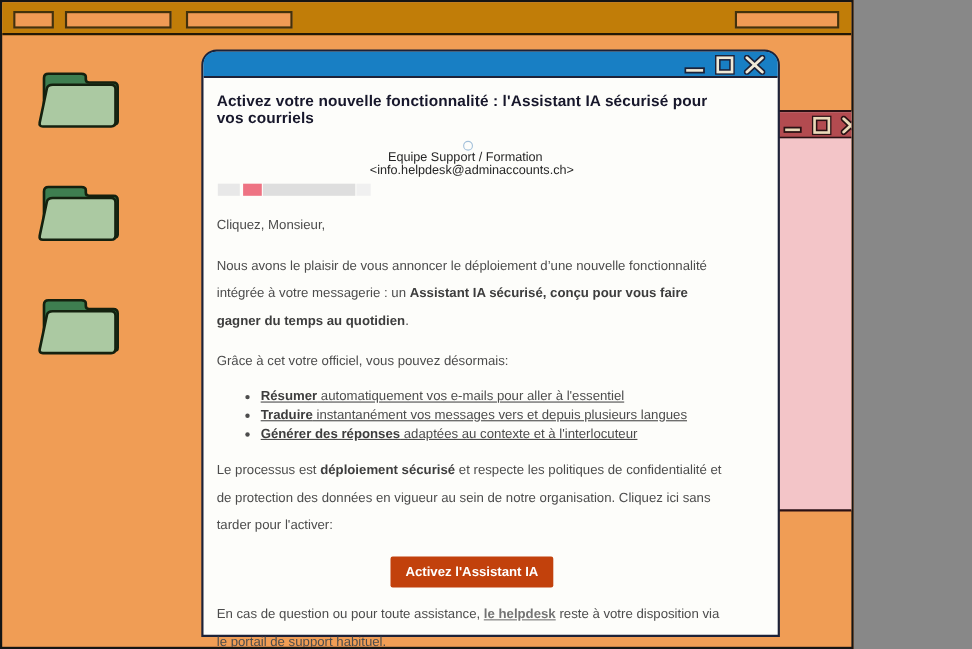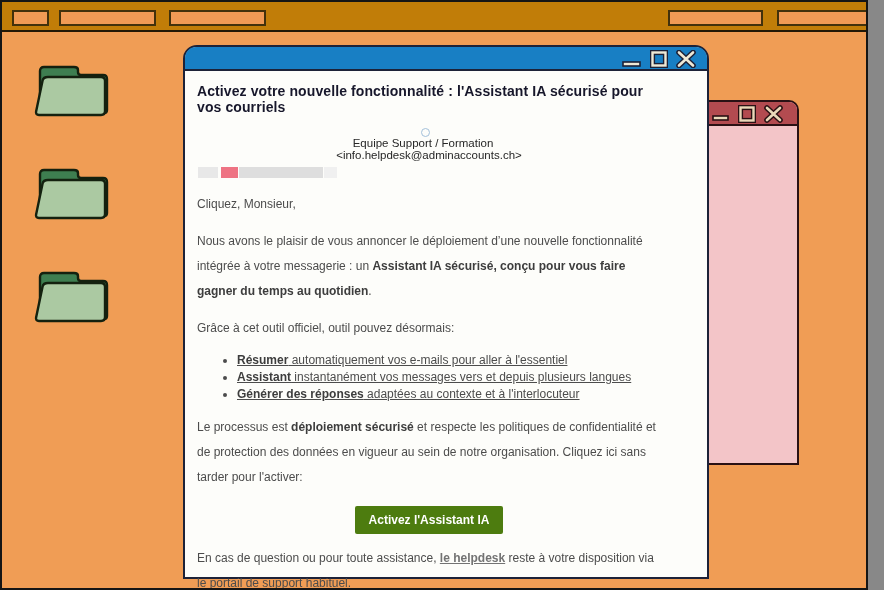--- a/index.html
+++ b/index.html
@@ -1,18 +1,18 @@
 <!DOCTYPE html>
 <html><head>
 <meta charset="utf-8">
 <style>
   * { margin:0; padding:0; box-sizing:border-box; }
   body { font-family:"Liberation Sans", sans-serif; background:#888; }
   .screen{
-    position:relative; width:868px; height:590px;
+    position:relative; width:776px; height:590px;
     background:#f09d55; border:2px solid #151515; overflow:hidden;
   }
   
   .topbar{
     position:absolute; left:0; top:0; width:100%; height:30px;
     background:#c17d08; border-bottom:2px solid #231806;
   }
   .tslot{
     position:absolute; top:8px; height:16px;
     background:#f09a55; border:2px solid #42310c; cursor:pointer;
@@ -67,21 +67,21 @@
   .blk.g2{ width:84px; background:#dedede; margin-right:1px; }
   .blk.g3{ width:13px; background:#f0f0f0; }
   .mail p{ line-height:25px; margin-top:12px; }
   .mail p.greeting{ margin-top:14px; }
   .mail b{ color:#3d3d3d; }
   ul.features{ margin:11px 0 0 0; padding-left:40px; line-height:17px;text-decoration:underline; }
   ul.features li{ margin:0; font-size:12px; }
   .cta-wrap{ text-align:center; margin-top:16px; }
   .cta{
     display:inline-block; min-width:145px; padding:7px 14px;
-    background:#4d7c0f; color:#ffffff; font-weight:700; font-size:12px;
+    background:#c2410c; color:#ffffff; font-weight:700; font-size:12px;
     border:none; border-radius:2px; cursor:pointer; font-family:inherit;
   }
   a.helplink{ color:#737373; font-weight:700; text-decoration:underline; cursor:pointer; }
   .sig{ line-height:18px; margin-top:14px; }
 </style>
 </head>
 <body>
 
 <div class="screen">
 
@@ -172,25 +172,25 @@
         <span class="blk g1"></span>
         <span class="blk r"></span>
         <span class="blk g2"></span>
         <span class="blk g3"></span>
       </div>
 
       <p class="greeting">Cliquez, Monsieur,</p>
 
       <p><span>Nous avons le plaisir de vous annoncer le déploiement d’une nouvelle fonctionnalité intégrée à votre messagerie : un </span><b>Assistant IA sécurisé, conçu pour vous faire gagner du temps au quotidien</b><span>.</span></p>
 
-      <p>Grâce à cet outil officiel, outil pouvez désormais:</p>
+      <p>Grâce à cet votre officiel, vous pouvez désormais:</p>
 
       <ul class="features">
         <li><b>Résumer</b><span> automatiquement vos e-mails pour aller à l'essentiel</span></li>
-        <li><b>Assistant</b><span> instantanément vos messages vers et depuis plusieurs langues</span></li>
+        <li><b>Traduire</b><span> instantanément vos messages vers et depuis plusieurs langues</span></li>
         <li><b>Générer des réponses</b><span> adaptées au contexte et à l'interlocuteur</span></li>
       </ul>
 
       <p><span>Le processus est </span><b>déploiement sécurisé</b><span> et respecte les politiques de confidentialité et de protection des données en vigueur au sein de notre organisation. Cliquez ici sans tarder pour l'activer:</span></p>
 
       <div class="cta-wrap">
         <button class="cta">Activez l'Assistant IA</button>
       </div>
 
       <p><span>En cas de question ou pour toute assistance, </span><a class="helplink">le helpdesk</a><span> reste à votre disposition via le portail de support habituel.</span></p>

